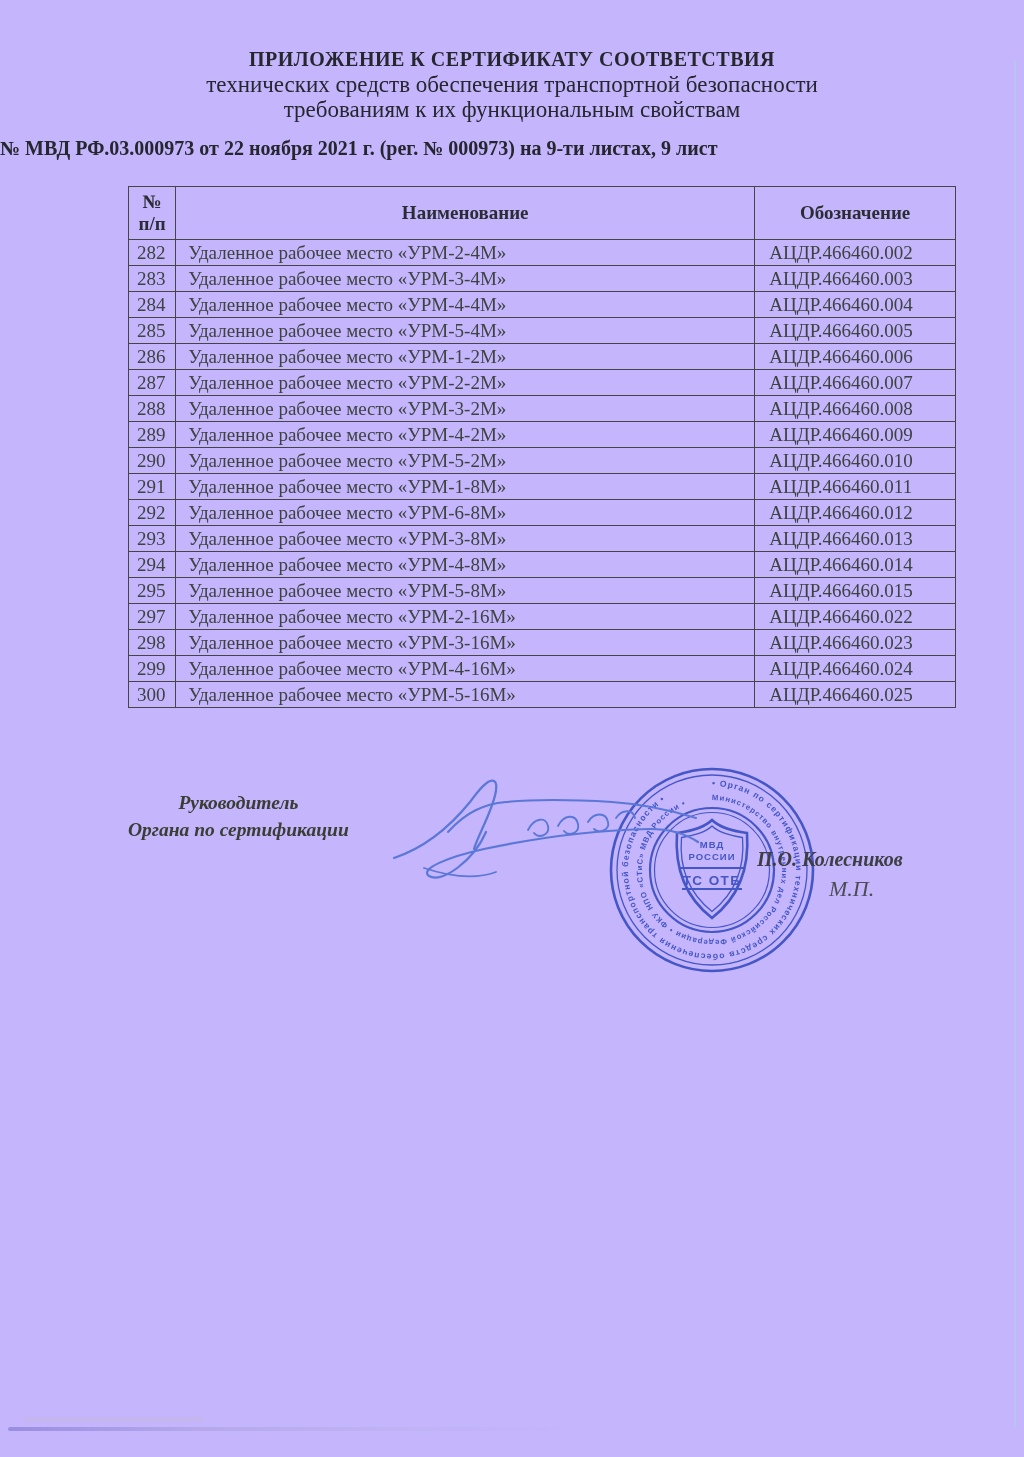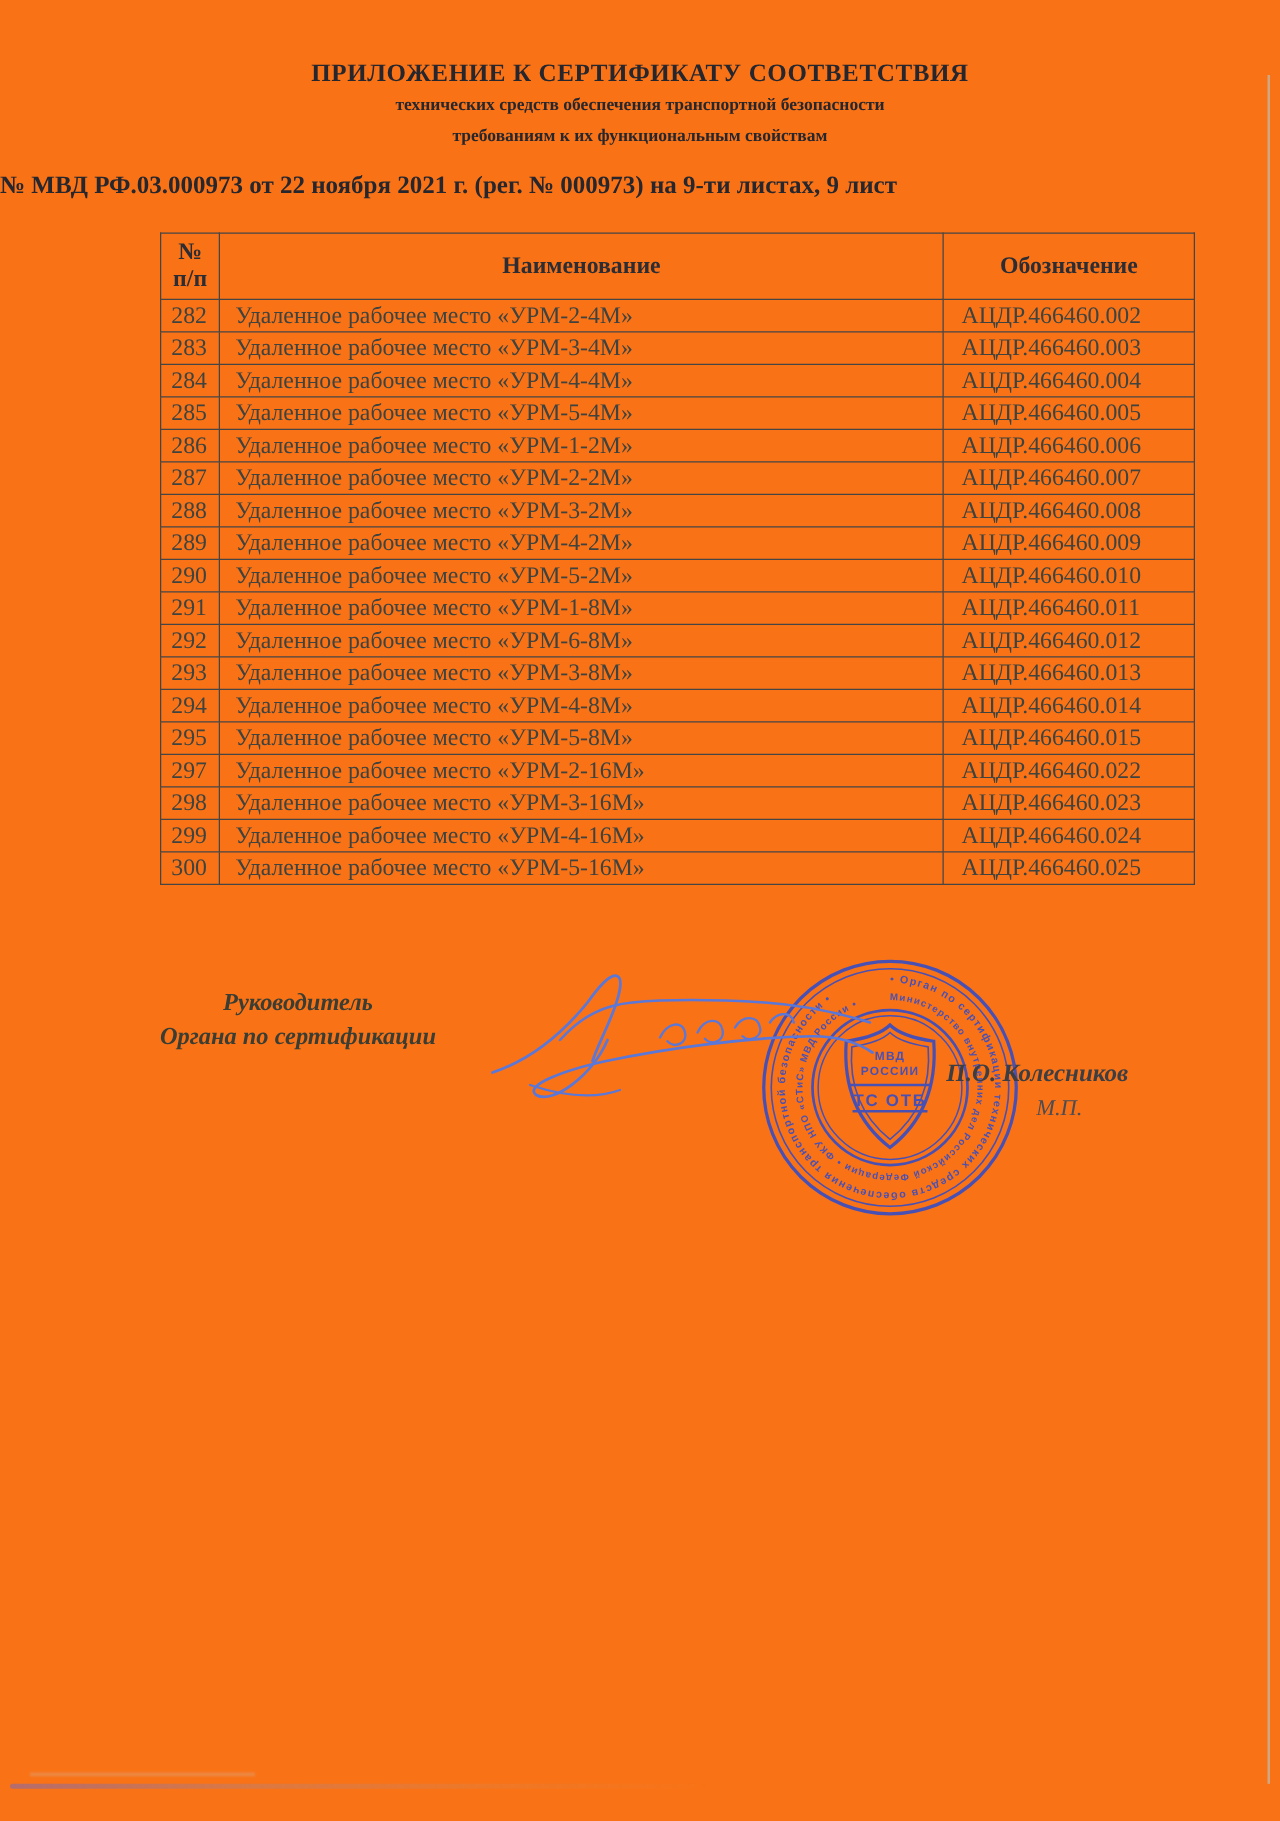--- a/index.html
+++ b/index.html
@@ -1,30 +1,30 @@
 <!DOCTYPE html>
 <html><head>
 <meta charset="utf-8">
 <style>
   html,body{margin:0;padding:0;background:#e8e8e8;}
   .page{
     position:relative;
     width:1024px;height:1457px;
-    background:#f97316;
+    background:#c4b5fd;
     margin:0 auto;
     overflow:hidden;
     font-family:"Liberation Serif","DejaVu Serif",serif;
   }
   
   .doc-header{
     position:absolute;left:0;top:46px;width:100%;
     text-align:center;color:#26262e;
   }
   .doc-header .h-line1{display:block;font-size:20px;font-weight:bold;letter-spacing:.5px;line-height:26px;}
-  .doc-header .h-line2,.doc-header .h-line3{display:block;font-size:14px;font-weight:bold;line-height:25px;}
+  .doc-header .h-line2,.doc-header .h-line3{display:block;font-size:23px;font-weight:normal;line-height:25px;}
   .reg-line{
     position:absolute;left:0;top:137px;width:100%;
     text-align:left;font-size:20px;font-weight:bold;color:#26262e;
   }
   
   table.doc-table{
     position:absolute;left:128px;top:186px;
     width:828px;
     border-collapse:collapse;
     font-size:19px;color:#3e4340;
@@ -52,21 +52,21 @@
     font-size:19.5px;font-weight:bold;font-style:italic;
     color:#3a3d33;line-height:27px;text-align:center;
   }
   .signer-name{
     position:absolute;left:757px;top:848px;
     font-size:20px;font-weight:bold;font-style:italic;color:#3c3e44;
     z-index:5;
   }
   .mp-mark{
     position:absolute;left:829px;top:876px;
-    font-size:18px;font-style:italic;color:#4c4c54;z-index:5;
+    font-size:22px;font-style:italic;color:#4c4c54;z-index:5;
   }
   .signature-svg{position:absolute;left:388px;top:772px;z-index:4;}
   .stamp-svg{position:absolute;left:606px;top:764px;z-index:3;opacity:.92;}
   
   .artifact-bottom{
     position:absolute;left:8px;top:1427px;width:560px;height:4px;
     background:linear-gradient(to right,rgba(112,102,195,.50),rgba(140,135,190,.28),rgba(160,160,180,.12),transparent);
     border-radius:2px;filter:blur(.6px);
   }
   .artifact-bottom2{

